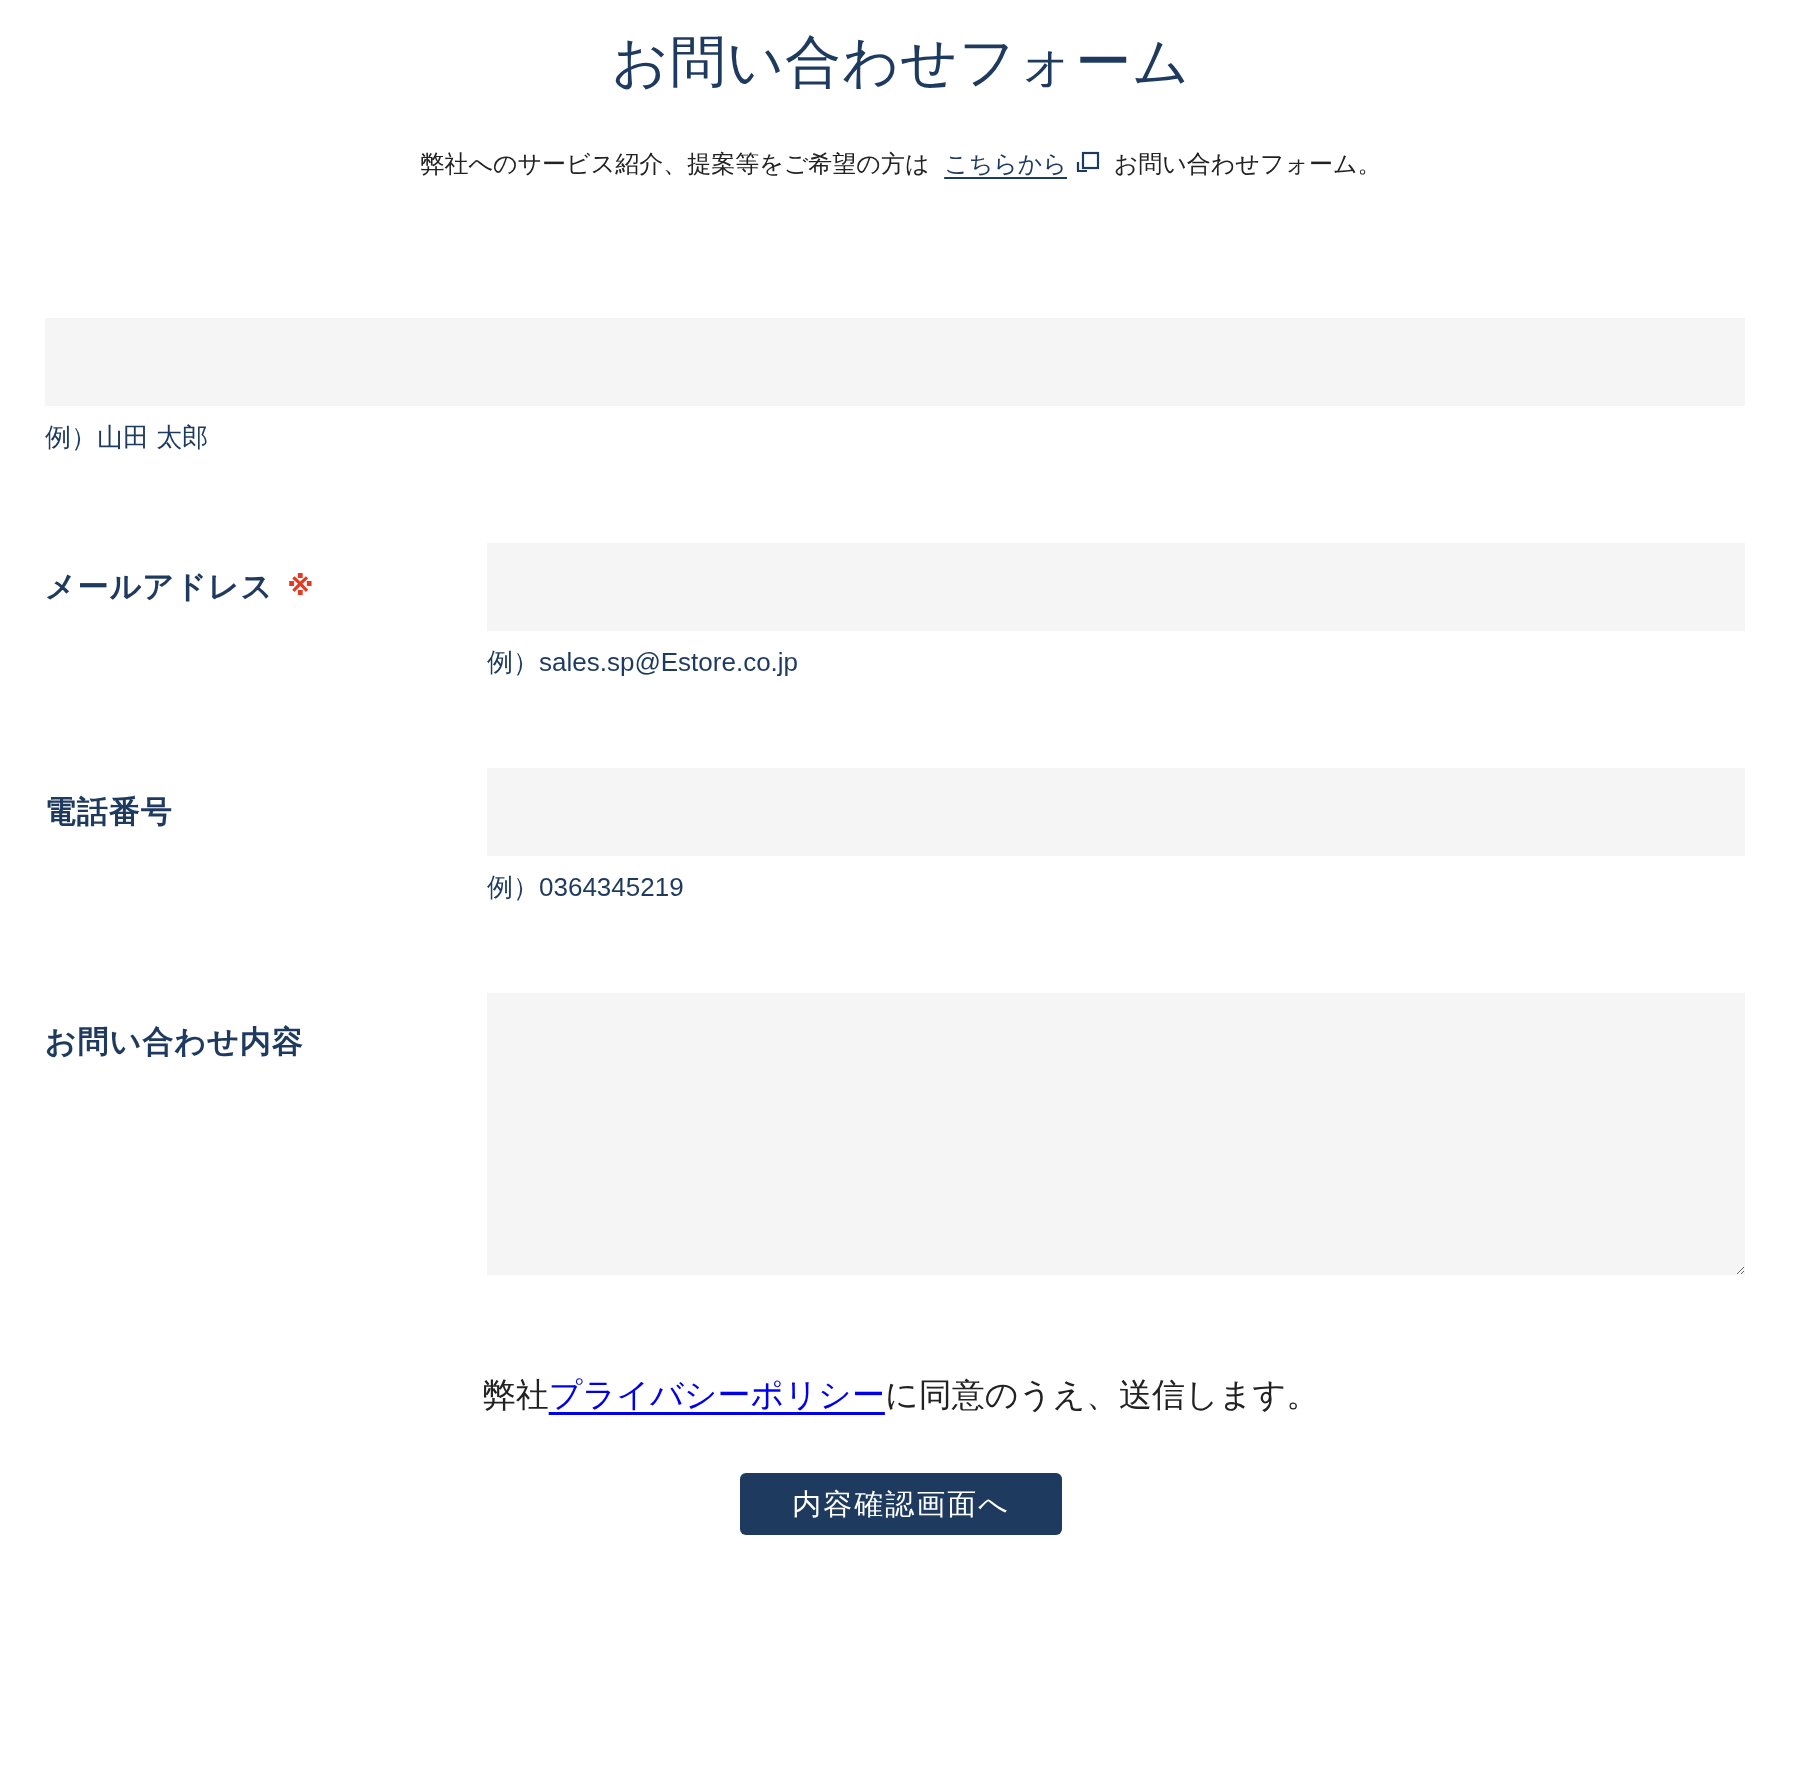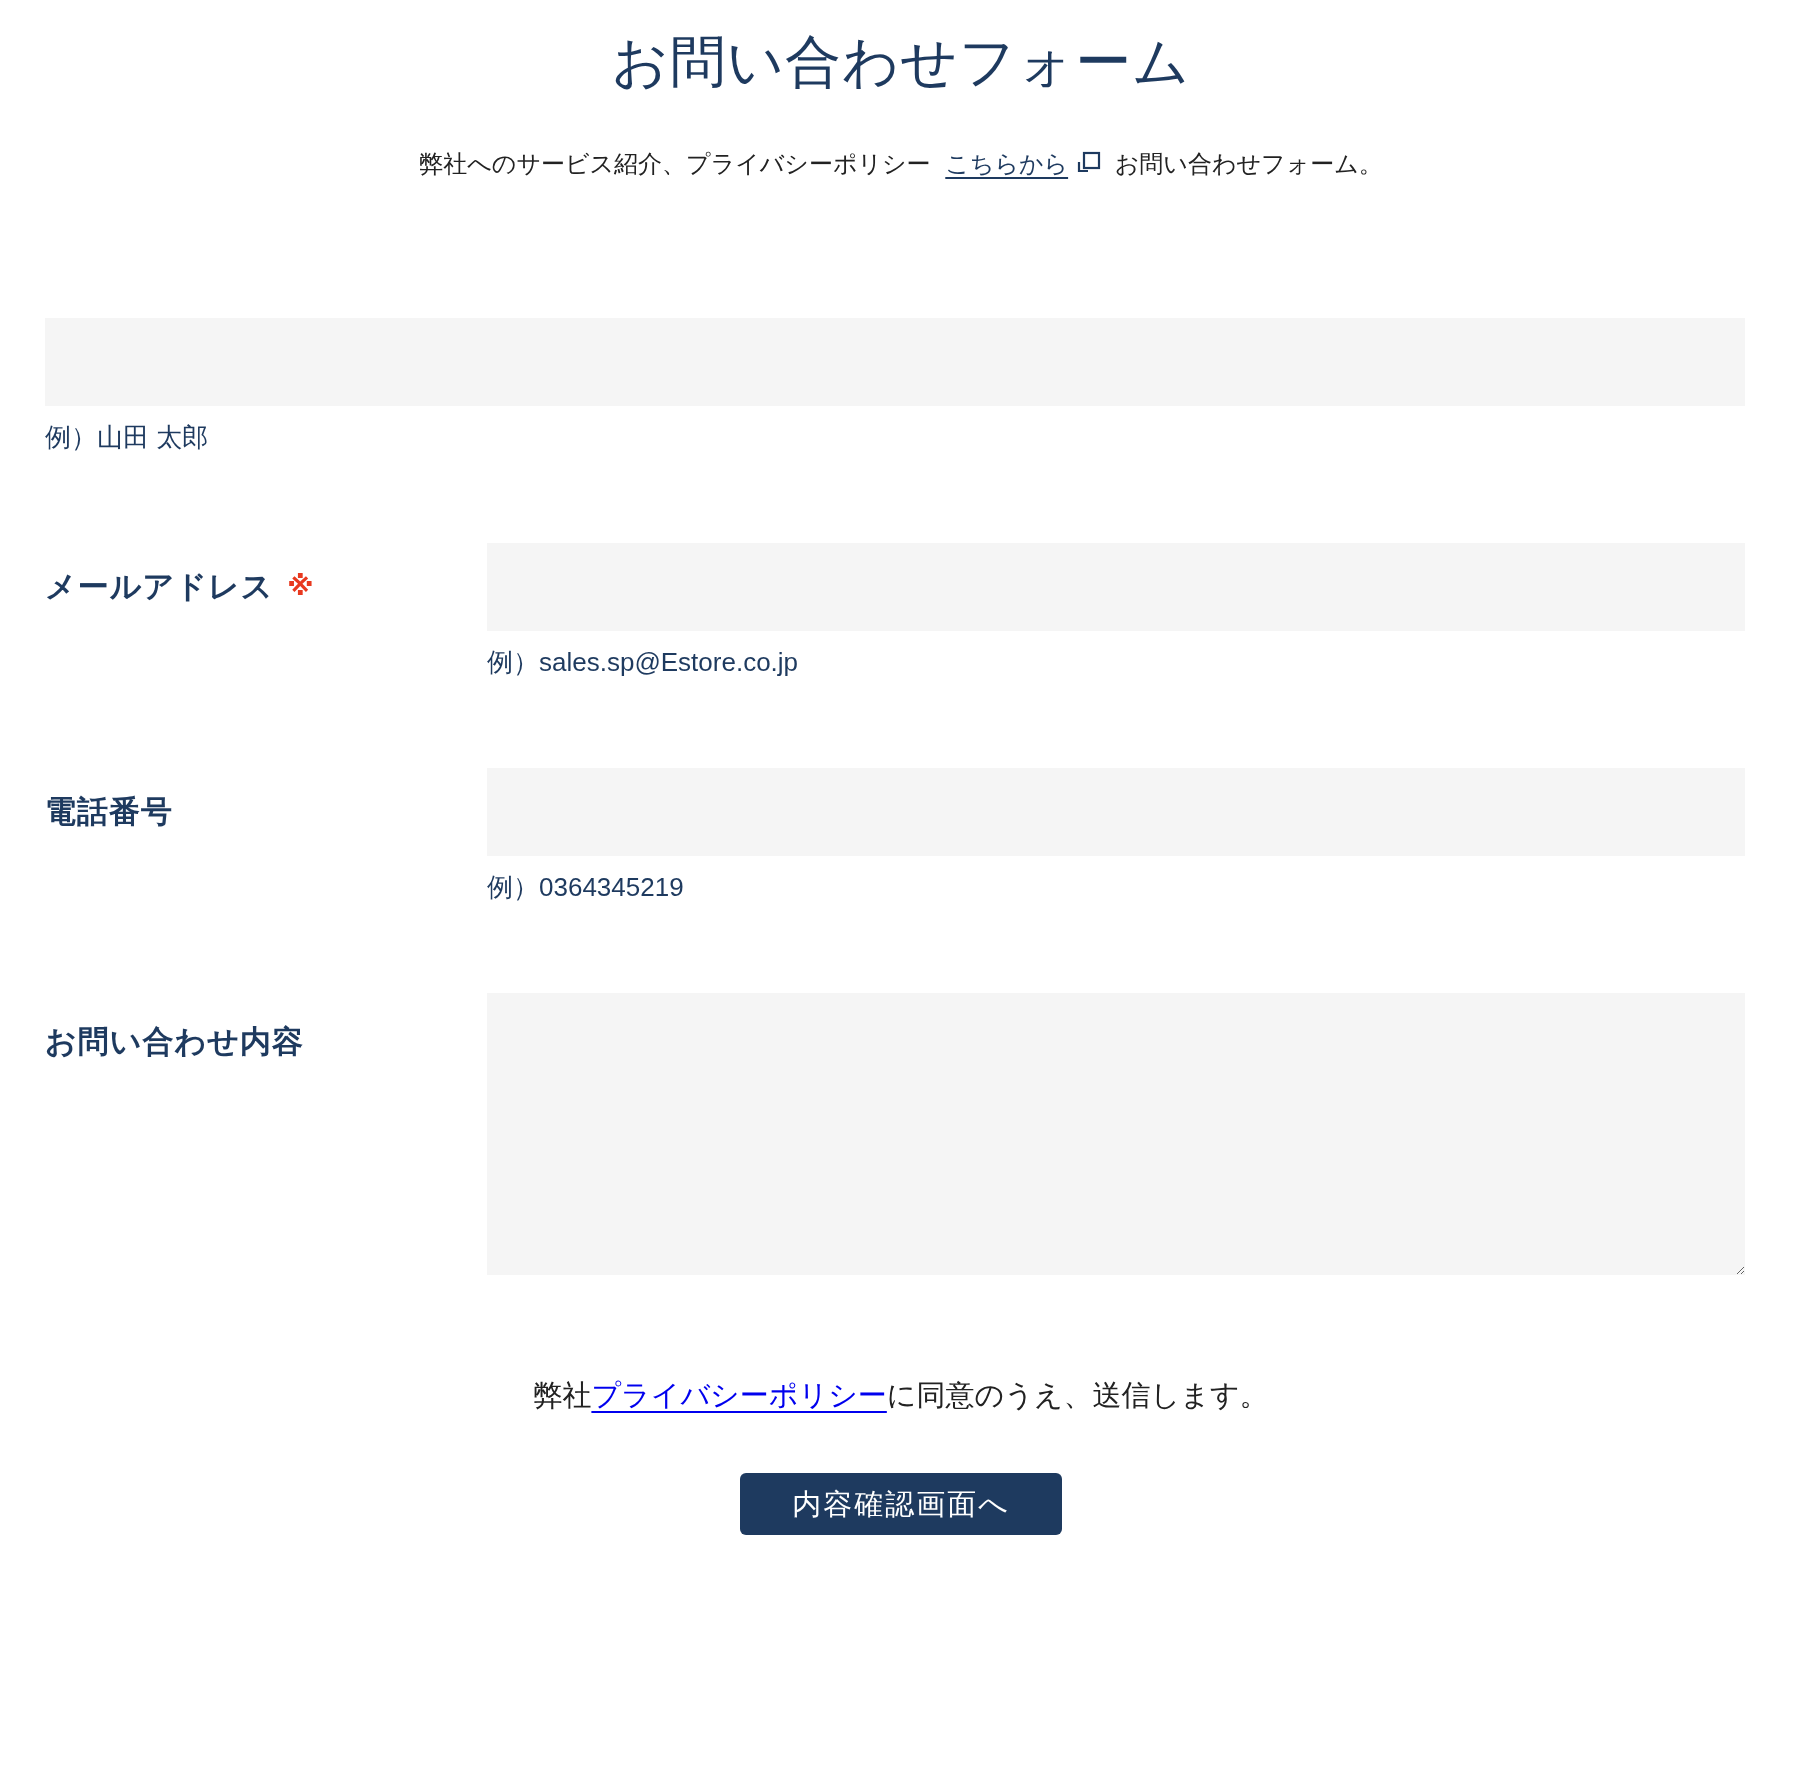--- a/index.html
+++ b/index.html
@@ -34,41 +34,41 @@
   .textarea-field{
     display:block;width:100%;height:282px;box-sizing:border-box;
     background:#f5f5f5;border:none;outline:none;border-radius:0;
     font-family:inherit;font-size:27px;color:#1e3a5f;padding:18px 22px;
     resize:both;
   }
   .example{margin-top:13px;font-size:26px;line-height:36px;color:#1e3a5f;}
 
   .privacy{
     margin:100px 0 0;text-align:center;
-    font-size:29px;line-height:40px;color:#222;
+    font-size:33px;line-height:40px;color:#222;
   }
   .privacy a{color:#0000ee;text-decoration:underline;text-underline-offset:6px;}
 
   .submit-wrap{margin-top:58px;text-align:center;}
   .submit-btn{
     display:inline-block;width:322px;height:62px;
     background:#1e3a5f;color:#ffffff;border:none;border-radius:6px;
     font-family:inherit;font-size:29px;font-weight:500;letter-spacing:2px;
     cursor:pointer;line-height:62px;padding:0;
   }
 </style>
 </head>
 <body>
 
 <div class="page">
 
   <h1 class="page-title">お問い合わせフォーム</h1>
 
   <p class="intro">
-    <span>弊社へのサービス紹介、プライバシーポリシー</span>
+    <span>弊社へのサービス紹介、提案等をご希望の方は</span>
     <a href="#" class="intro-link"><span>こちらから</span><svg class="ext-icon" width="27" height="27" viewBox="0 0 27 27" fill="none" stroke="#1e3a5f" stroke-width="2.2" aria-hidden="true">
           <rect x="9" y="4" width="15" height="15"></rect>
           <path d="M4 13 v9 h9" fill="none"></path>
         </svg></a>
     <span>お問い合わせフォーム。</span>
   </p>
 
   <form>
 
 

